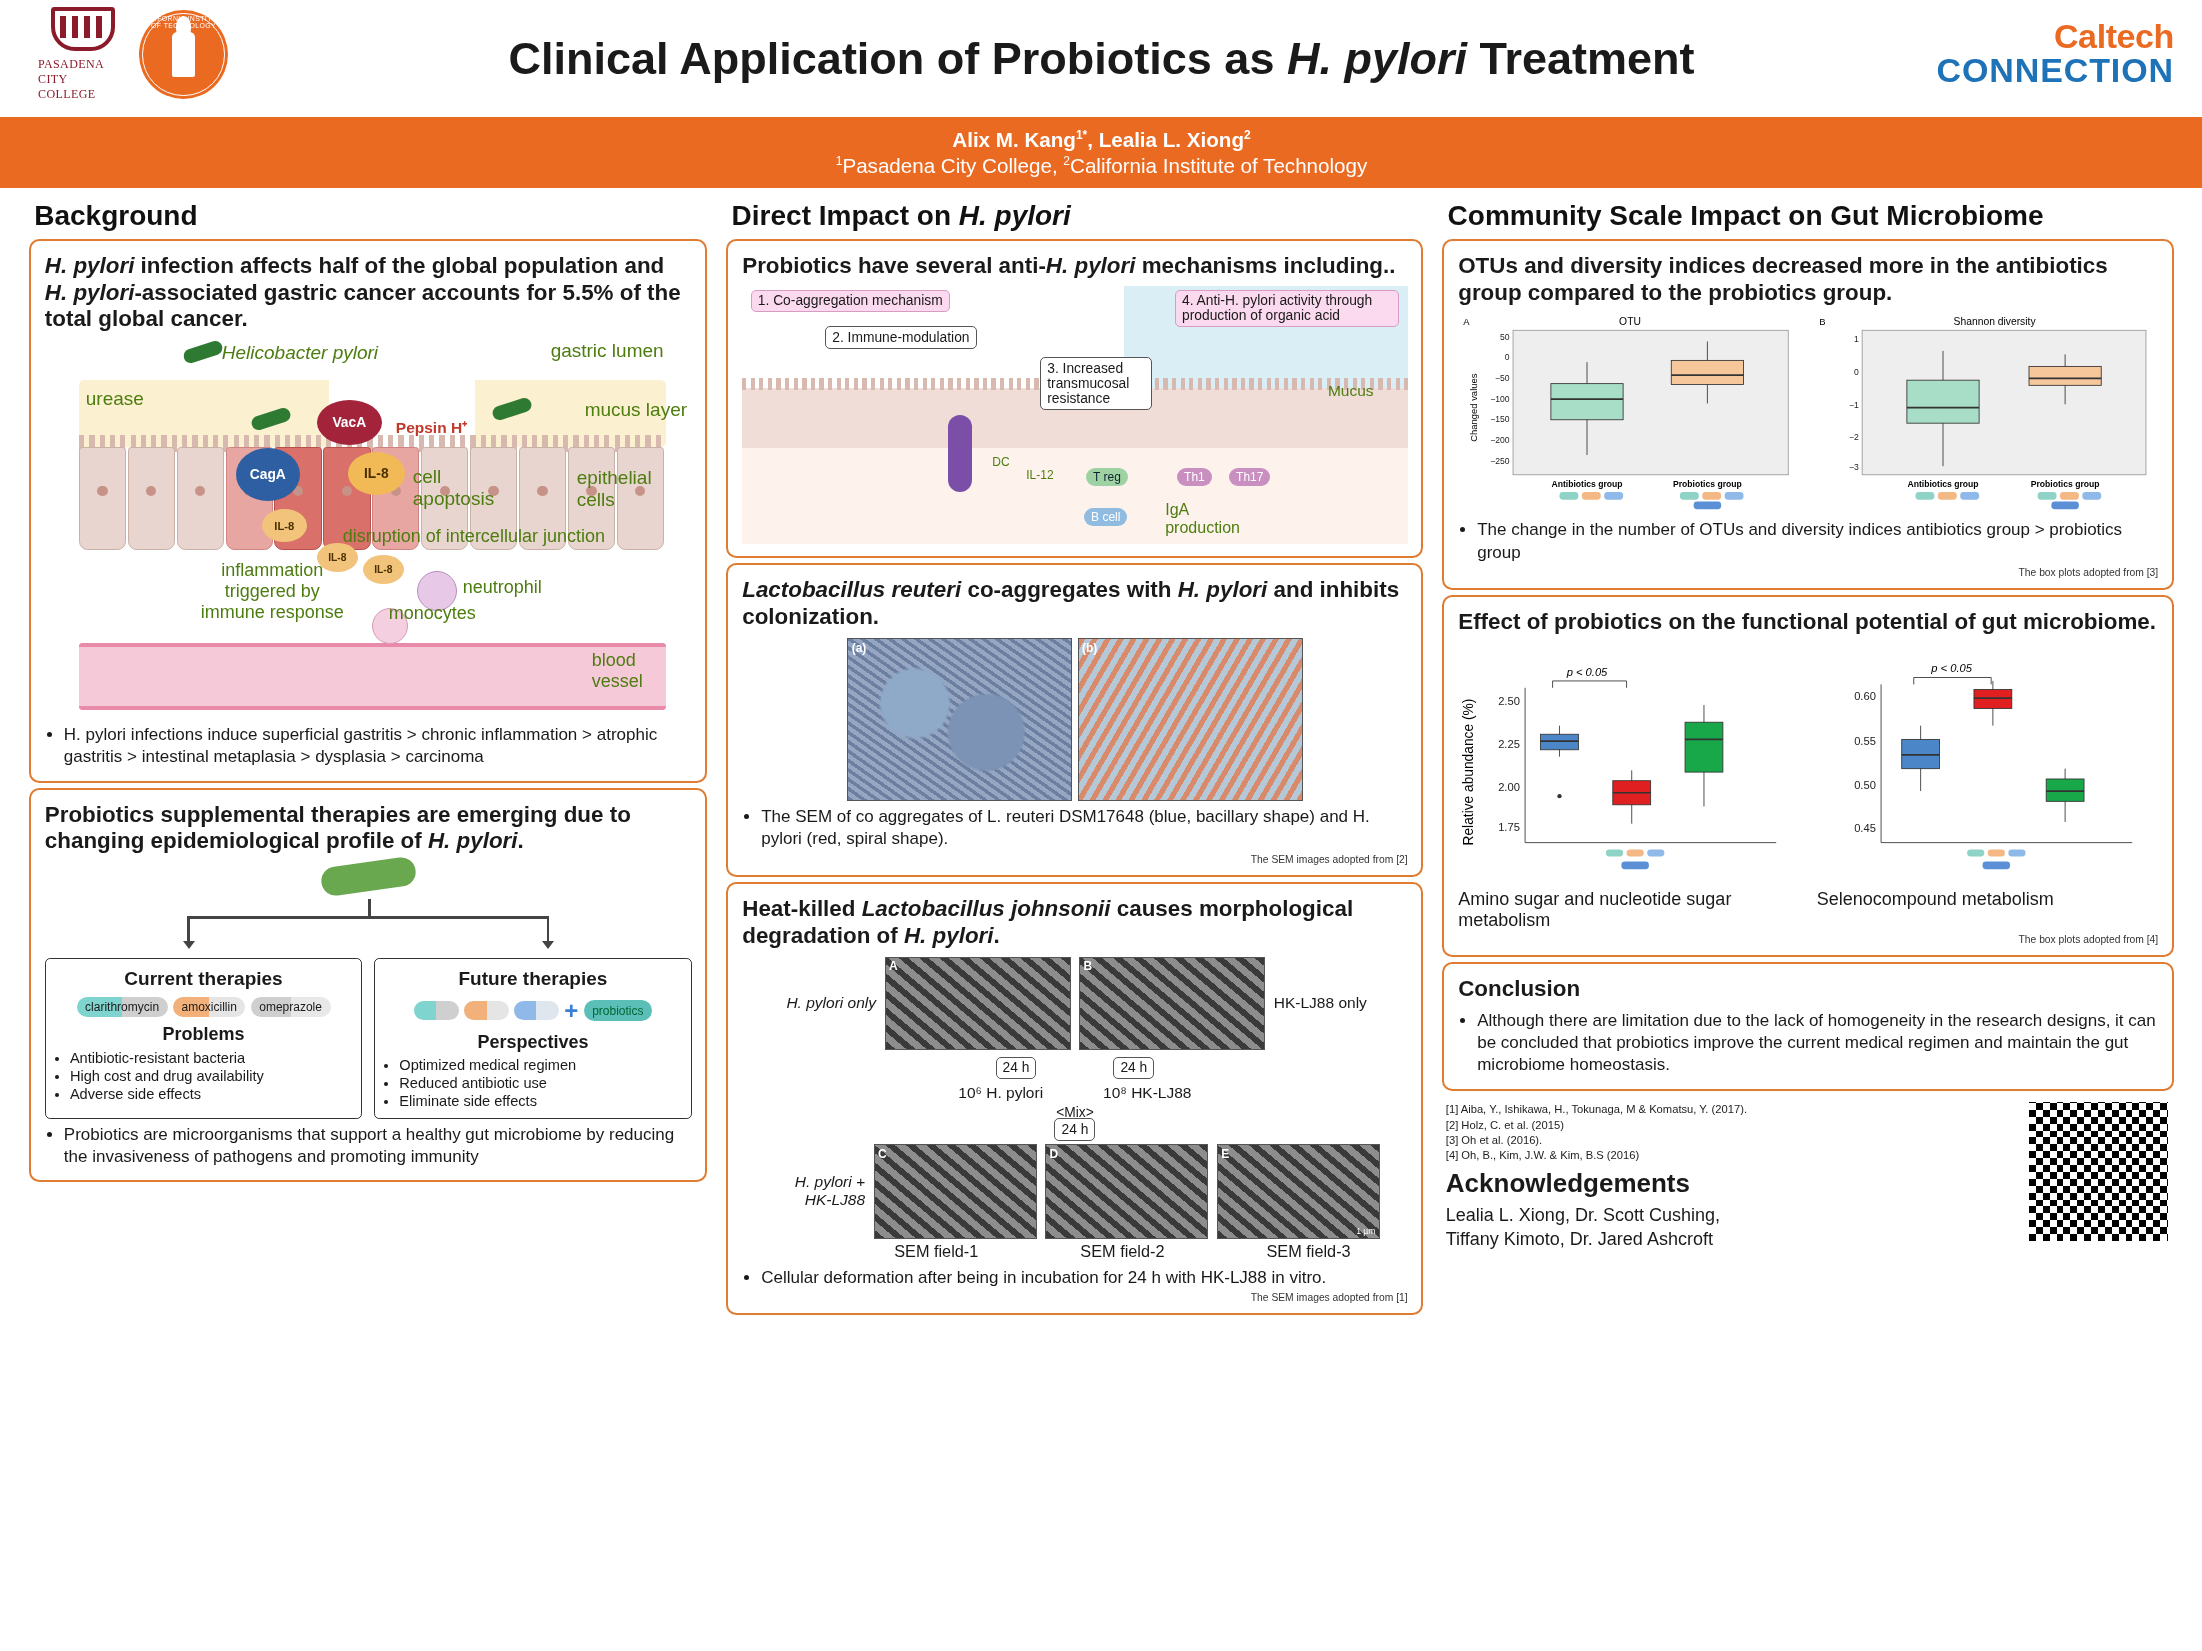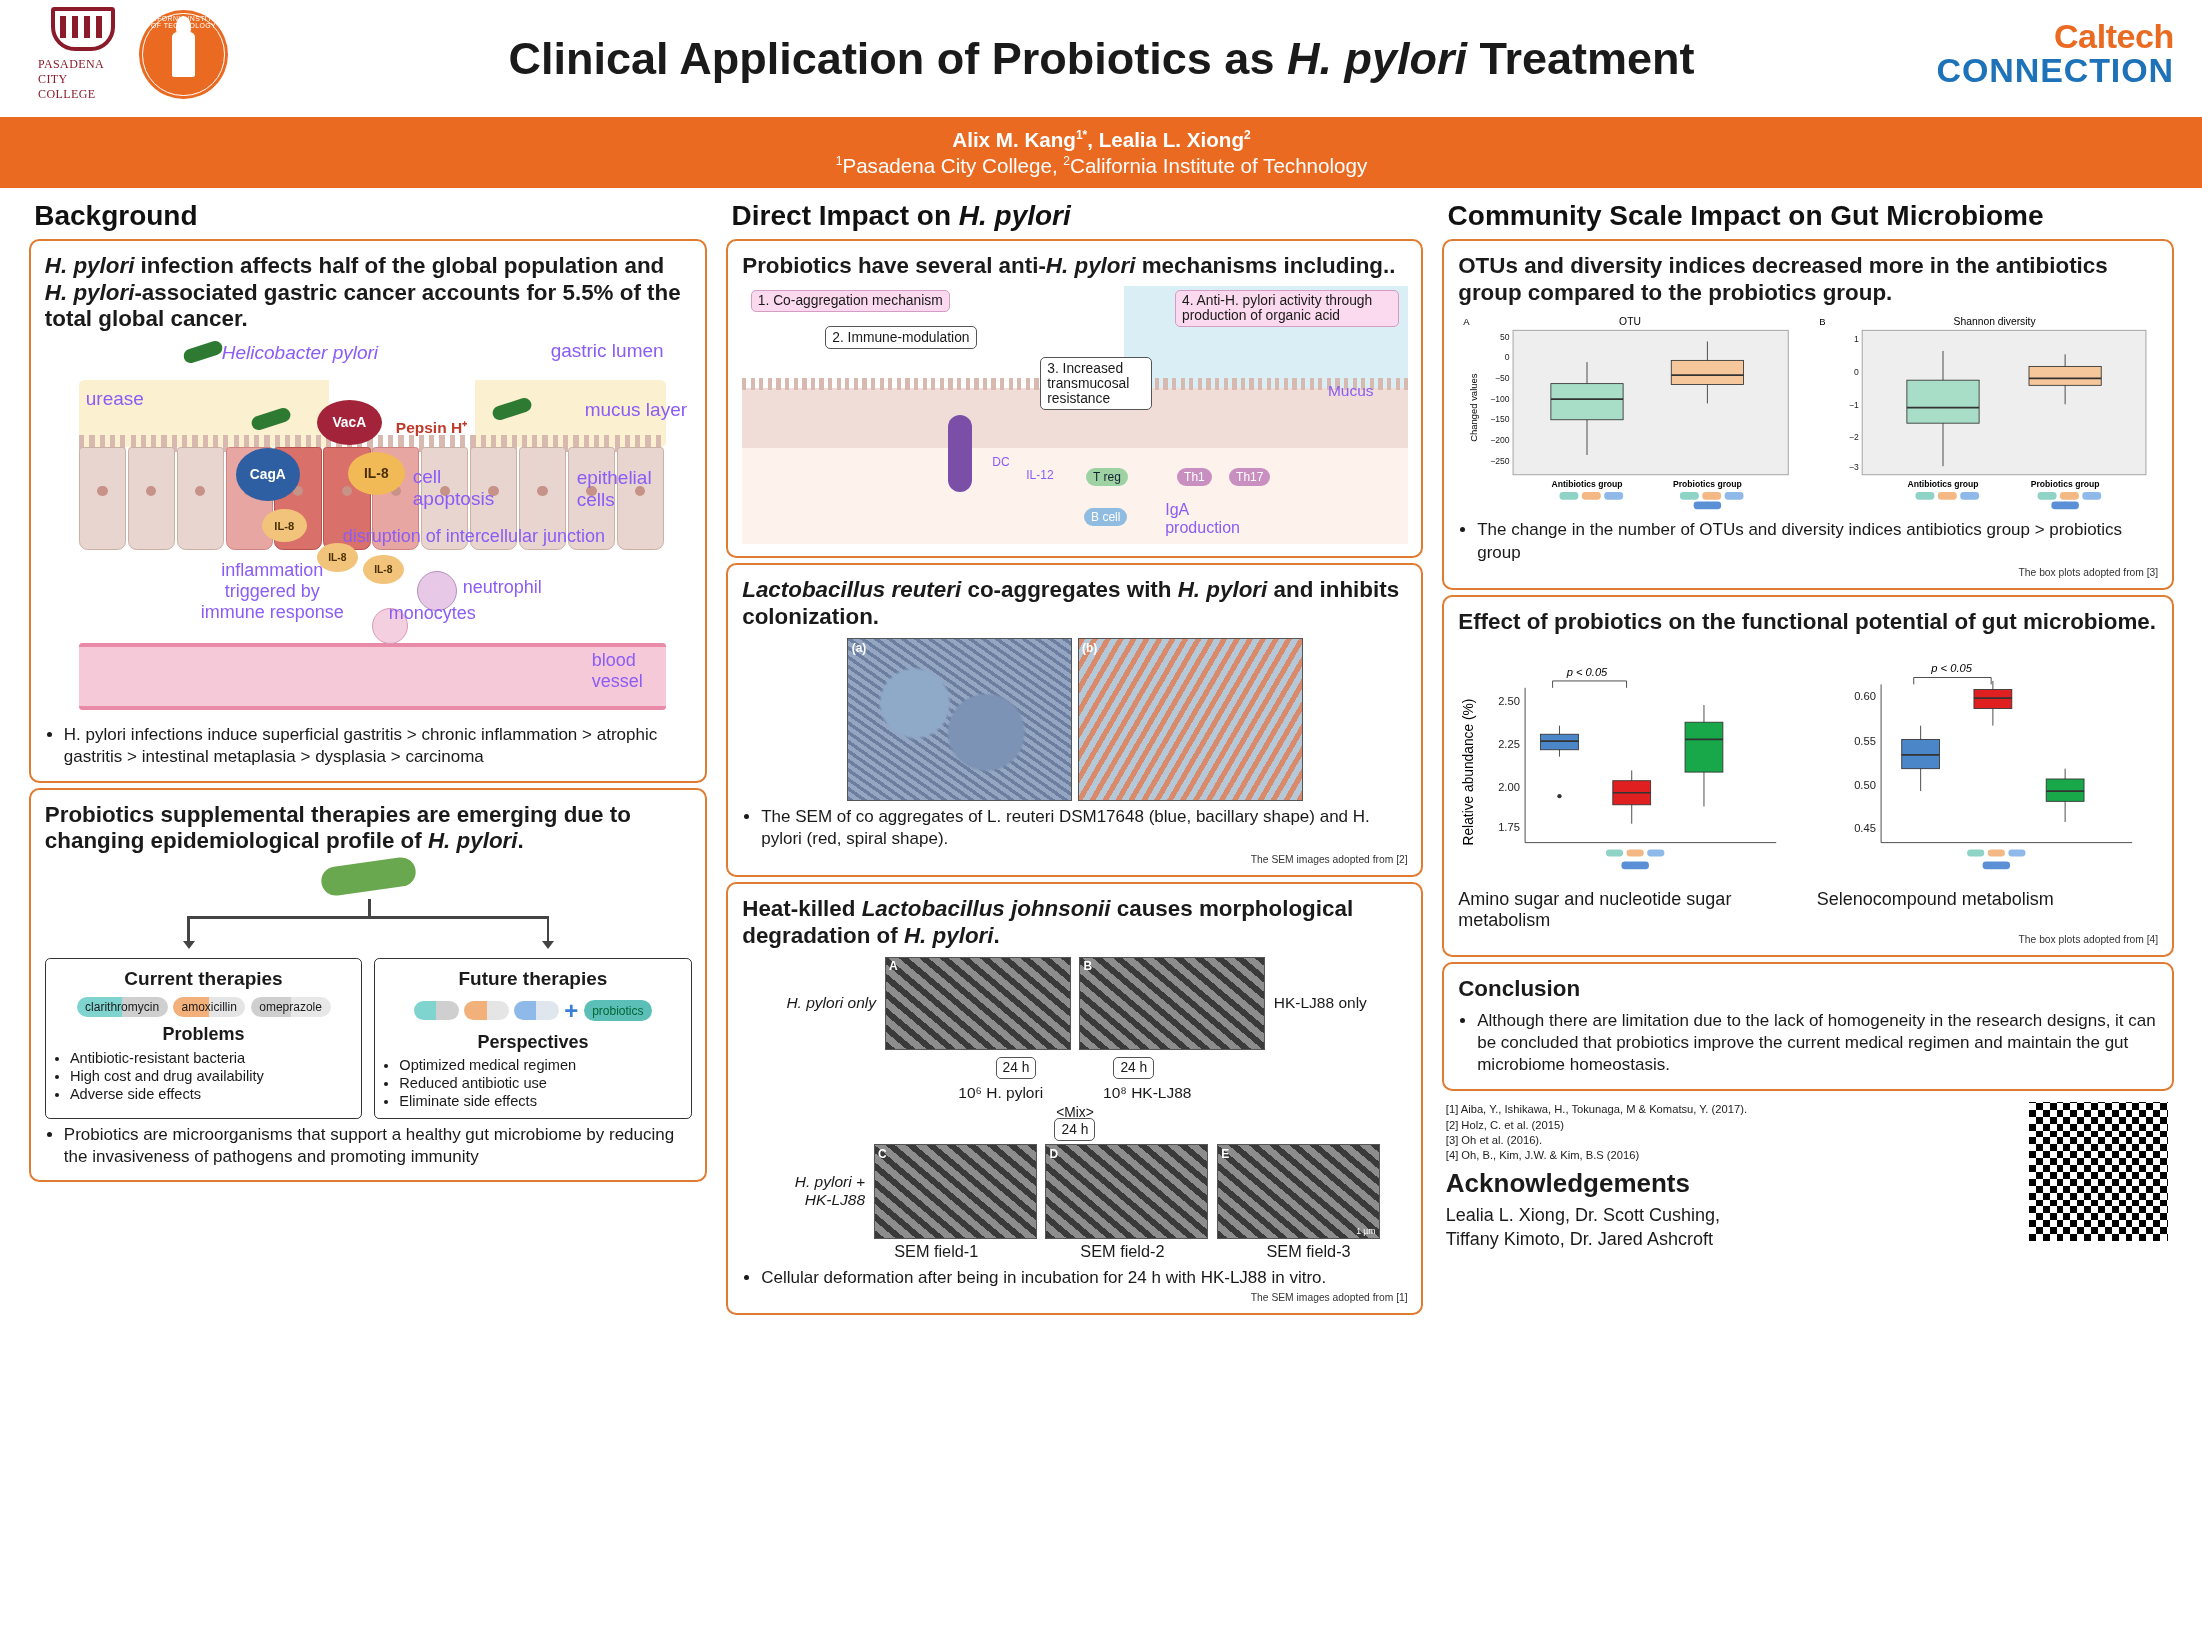--- a/index.html
+++ b/index.html
@@ -85,21 +85,21 @@
   .epi-row { position:absolute; left:34px; right:26px; top: 107px; height: 103px; display:flex; }
   .epi-cell { flex:1; background:#e8d5cf; border:0.9px solid #cbb0a6; border-radius: 3.4px 3.4px 8.6px 8.6px; margin-right:1.7px; position:relative;}
   .epi-cell:after { content:""; position:absolute; left:50%; top:38px; width:10.3px; height:10.3px; margin-left:-5.2px; border-radius:50%; background:#c79287;}
   .epi-cell.red { background:#d9706a; border-color:#b8504c;}
   .epi-cell.pink { background:#e8a6a2; border-color:#cf8481;}
   .villi { position:absolute; left:34px; right:26px; top:95px; height:17px;
      background: repeating-linear-gradient(90deg,#d8b9b0 0 5.2px, transparent 5.2px 10.3px); }
   .vessel { position:absolute; left:34px; right:26px; top: 303px; height: 67px; background:#f6c9d8; border-top:4.3px solid #e88aa8; border-bottom:4.3px solid #e88aa8; border-radius:3.4px;}
   .pill { position:absolute; border-radius: 50%; display:flex; align-items:center; justify-content:center;
      font-size: 13.8px; color:#fff; font-weight:bold;}
-  .lbl { position:absolute; font-size: 17px; color:#8b5cf6; }
+  .lbl { position:absolute; font-size: 17px; color:#4d7c0f; }
   .lbl.it { font-style: italic; }
   .bact { position:absolute; width: 40px; height: 13.8px; background:#2f7a33; border-radius: 8.6px; transform: rotate(-18deg); }
 
   
   .therapy-wrap { display:flex; gap:12px; margin-top: 6.9px;}
   .therapy { flex:1; border:1.7px solid #333; border-radius:5.2px; padding:6.9px 8.6px; }
   .therapy h4 { margin:1.7px 0 6.9px 0; text-align:center; font-size: 19px;}
   .caps { display:flex; gap:5.2px; justify-content:center; flex-wrap:wrap; }
   .cap { border-radius: 12px; padding: 3.4px 8.6px; font-size: 12px; color:#1a1a1a; white-space:nowrap;}
   .cap.teal { background: linear-gradient(90deg,#7fd4cf 50%, #cfcfcf 50%); }

